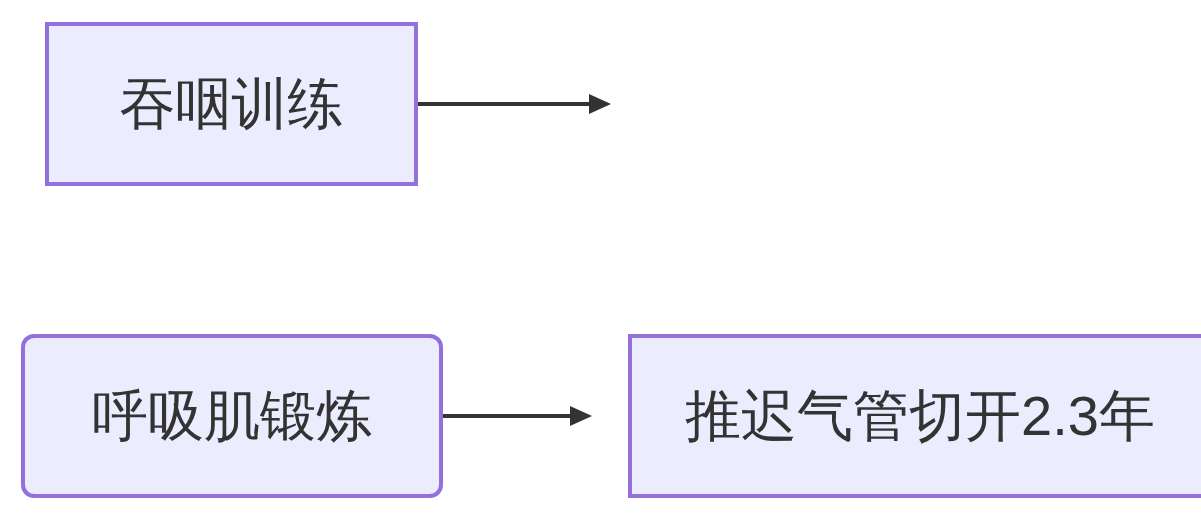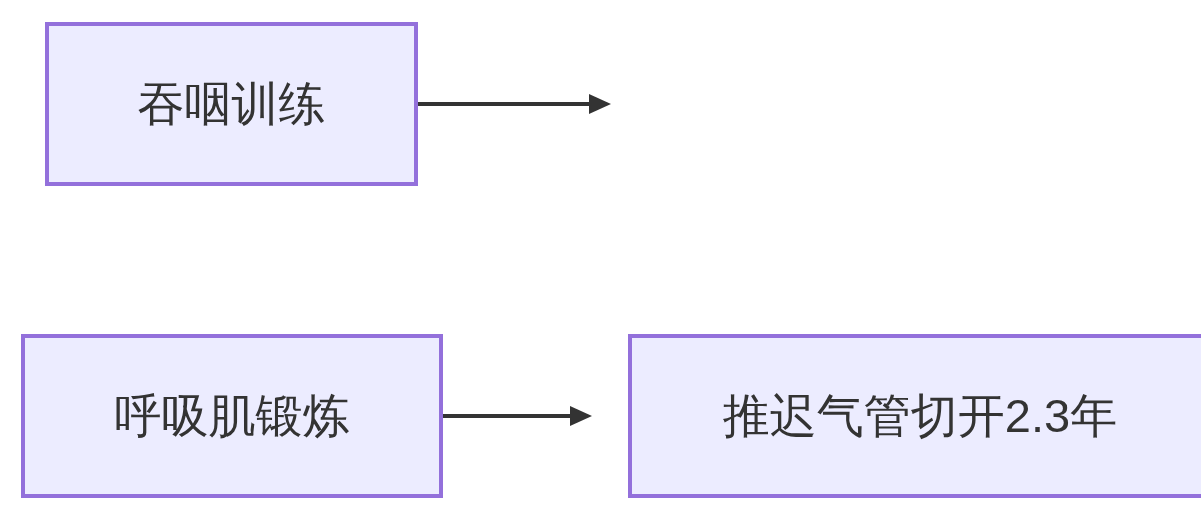--- a/index.html
+++ b/index.html
@@ -24,28 +24,28 @@
   .node {
     position: absolute;
     background: var(--node-fill);
     border: 4px solid var(--node-border);
     display: flex;
     align-items: center;
     justify-content: center;
   }
   .node-label {
     color: var(--node-text);
-    font-size: 47px;
+    font-size: 56px;
     line-height: 1.2;
     white-space: nowrap;
     text-align: center;
   }
   #node-a { left: 45px;  top: 22px;  width: 373px; height: 164px; }
   #node-b { left: 611px; top: 22px;  width: 546px; height: 164px; }
-  #node-c { left: 21px;  top: 334px; width: 422px; height: 164px; }
+  #node-c { left: 21px;  top: 334px; width: 422px; height: 164px; border-radius: 13px; }
   #node-d { left: 628px; top: 334px; width: 584px; height: 164px; }
   .edge-arrow {
     position: absolute;
     display: flex;
     align-items: center;
     height: 22px;
   }
   .arrow-line {
     flex: 1;
     height: 3.5px;

